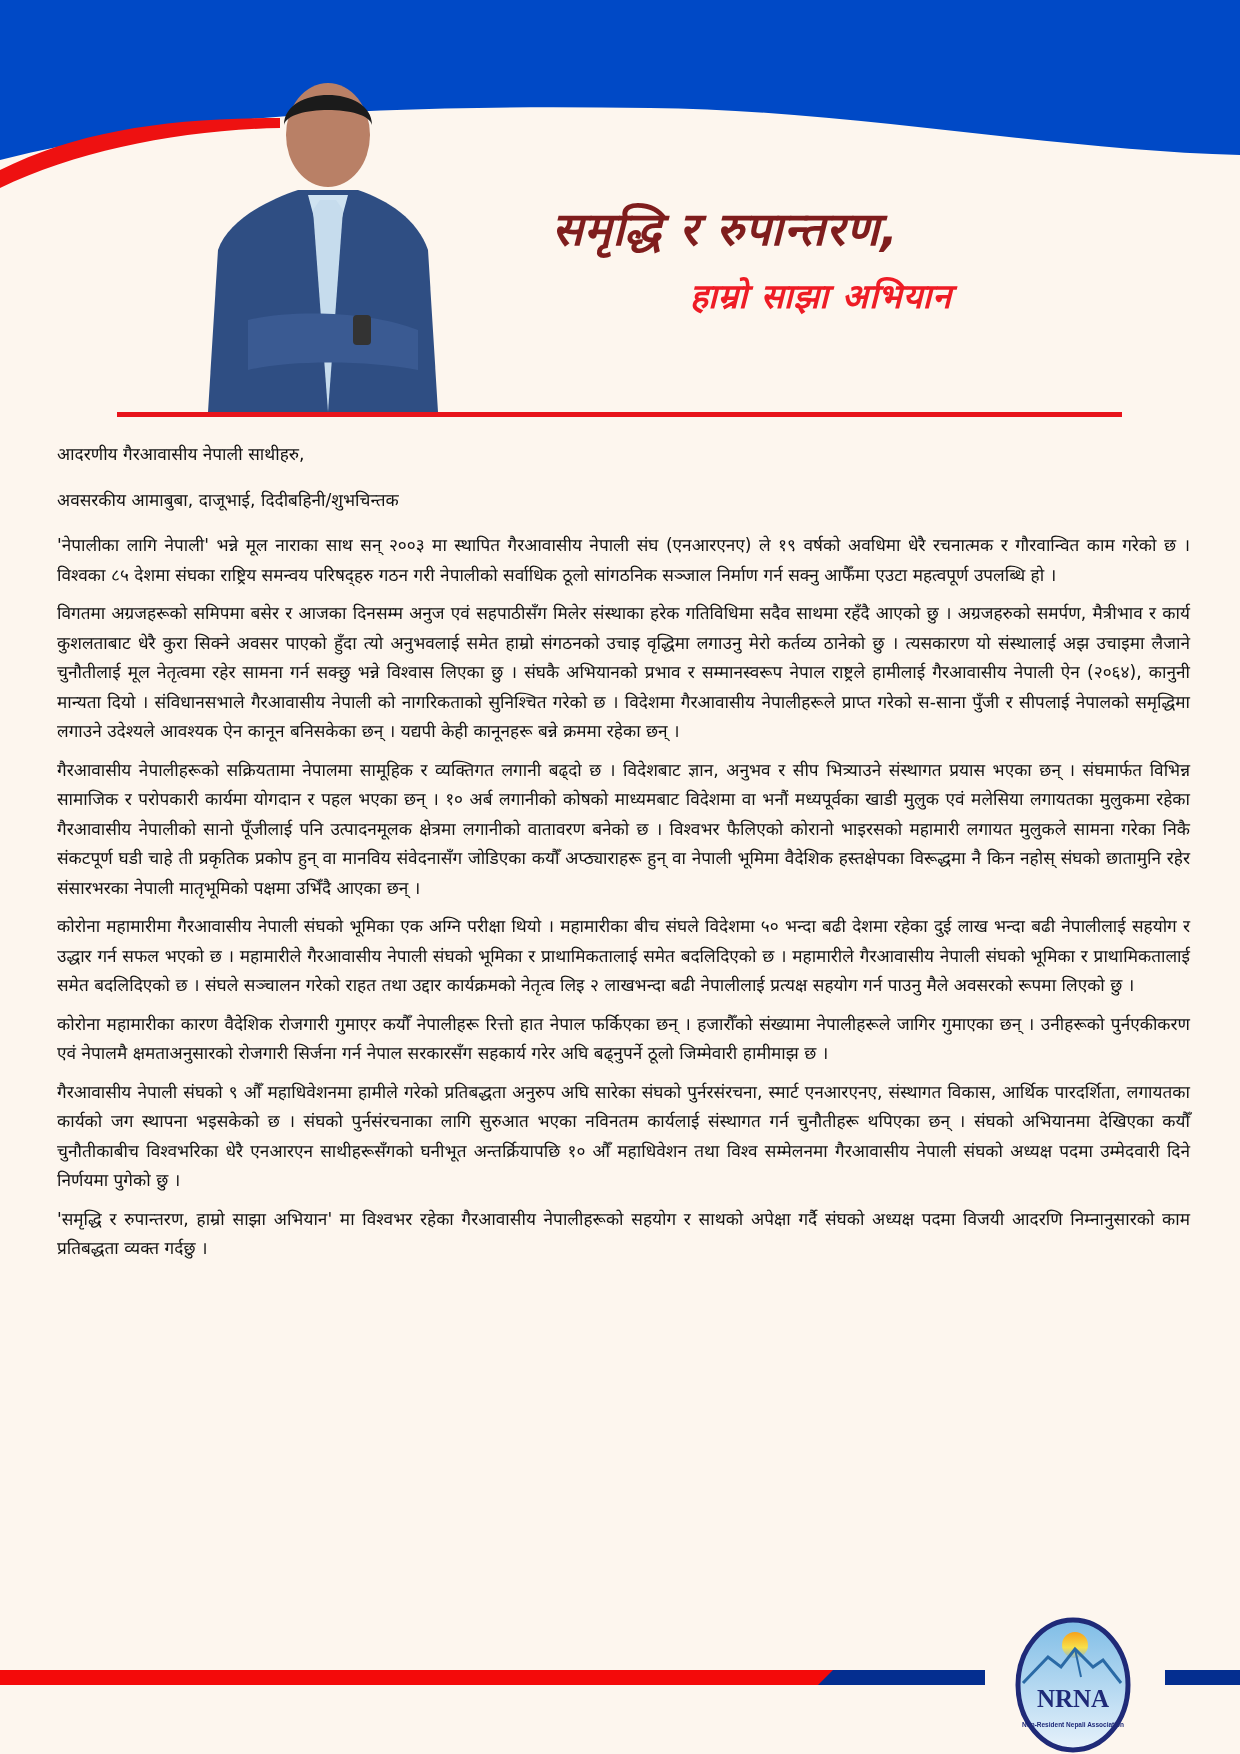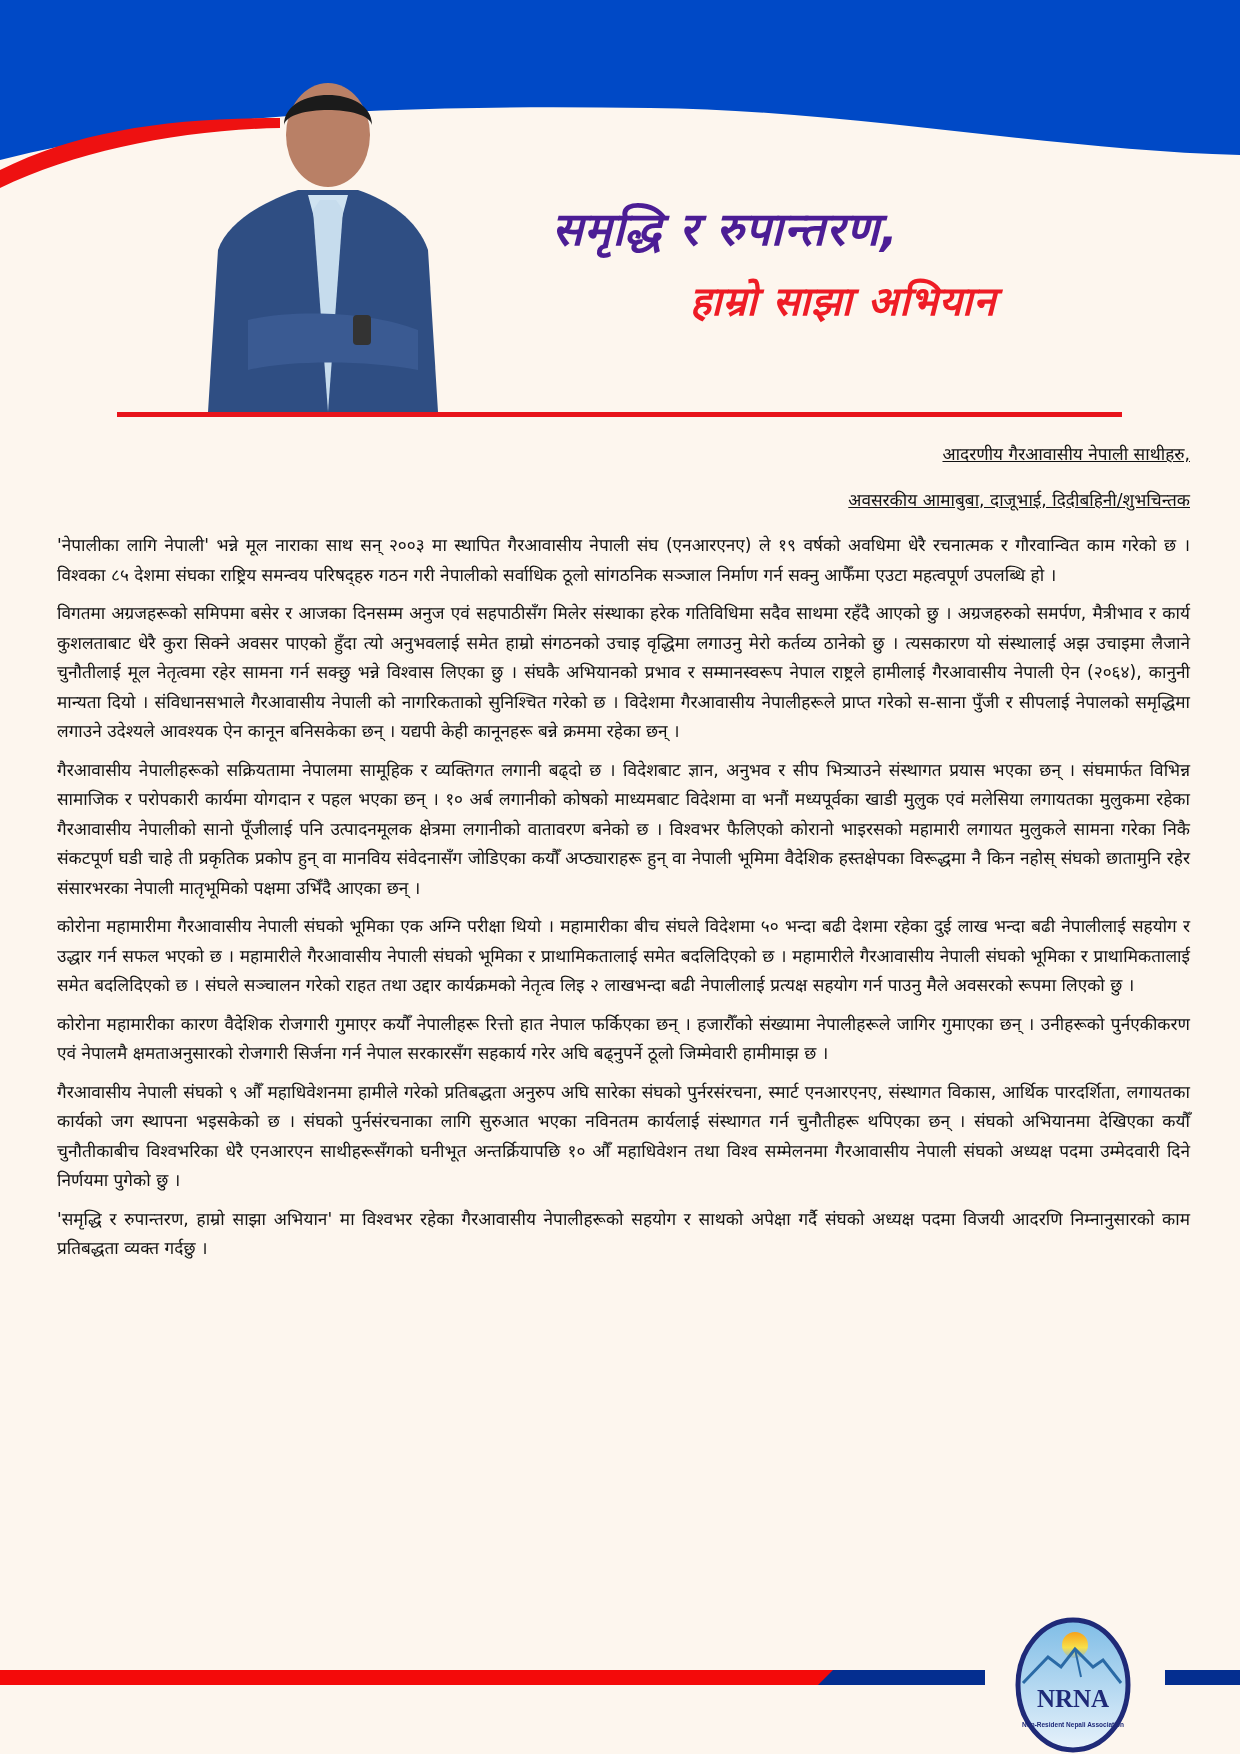--- a/index.html
+++ b/index.html
@@ -9,37 +9,37 @@
     font-family: "DejaVu Sans", sans-serif;
     color: #111;
   }
   .header-bg { position: absolute; left: 0; top: 0; width: 1240px; height: 420px; }
   .portrait {
     position: absolute; left: 188px; top: 70px; width: 280px; height: 342px;
   }
   .title-line1 {
     position: absolute; left: 552px; top: 196px;
     font-family: "DejaVu Sans", sans-serif; font-weight: bold; font-style: italic;
-    font-size: 46px; color: #4c1d95; letter-spacing: 1px; white-space: nowrap;
+    font-size: 46px; color: #7f1d1d; letter-spacing: 1px; white-space: nowrap;
   }
   .title-line2 {
     position: absolute; left: 690px; top: 272px;
     font-family: "DejaVu Sans", sans-serif; font-weight: bold; font-style: italic;
-    font-size: 40px; color: #ee1c25; letter-spacing: 1px; white-space: nowrap;
+    font-size: 34px; color: #ee1c25; letter-spacing: 1px; white-space: nowrap;
   }
   .header-rule {
     position: absolute; left: 117px; top: 412px; width: 1005px; height: 5px; background: #e8141b;
   }
   .letter {
     position: absolute; left: 57px; top: 440px; width: 1133px;
     font-family: "DejaVu Sans", sans-serif; font-size: 17.2px; line-height: 29.5px;
     text-align: justify;
   }
   .letter p { margin: 0 0 9px 0; }
-  .letter p.salutation { margin-bottom: 16px; text-align: right; text-decoration: underline; }
+  .letter p.salutation { margin-bottom: 16px; text-align: left; }
   .footer-red {
     position: absolute; left: 0; top: 1670px; width: 835px; height: 15px; background: #f40a0a;
     clip-path: polygon(0 0, 100% 0, calc(100% - 15px) 100%, 0 100%);
   }
   .footer-blue1 {
     position: absolute; left: 818px; top: 1670px; width: 167px; height: 15px; background: #042e90;
     clip-path: polygon(15px 0, 100% 0, 100% 100%, 0 100%);
   }
   .footer-blue2 {
     position: absolute; left: 1165px; top: 1670px; width: 75px; height: 15px; background: #042e90;

